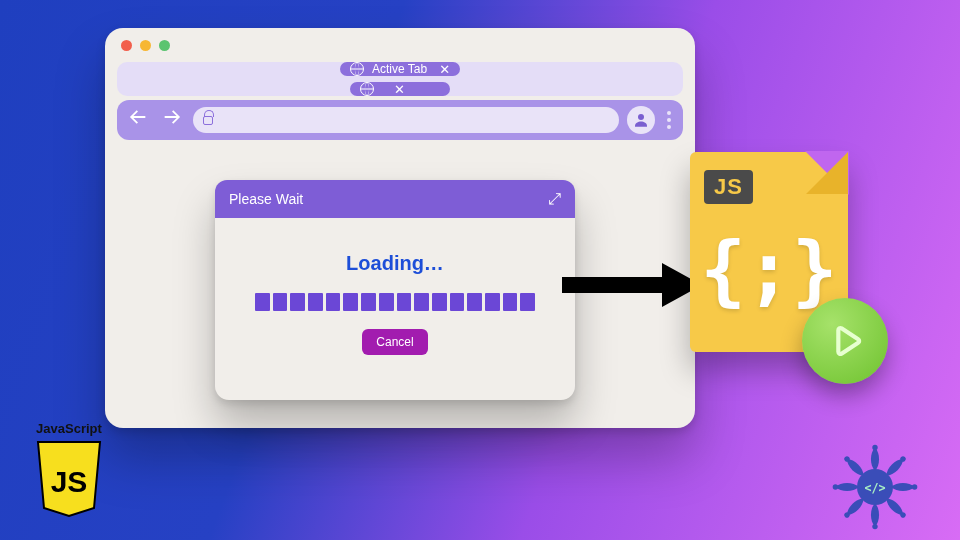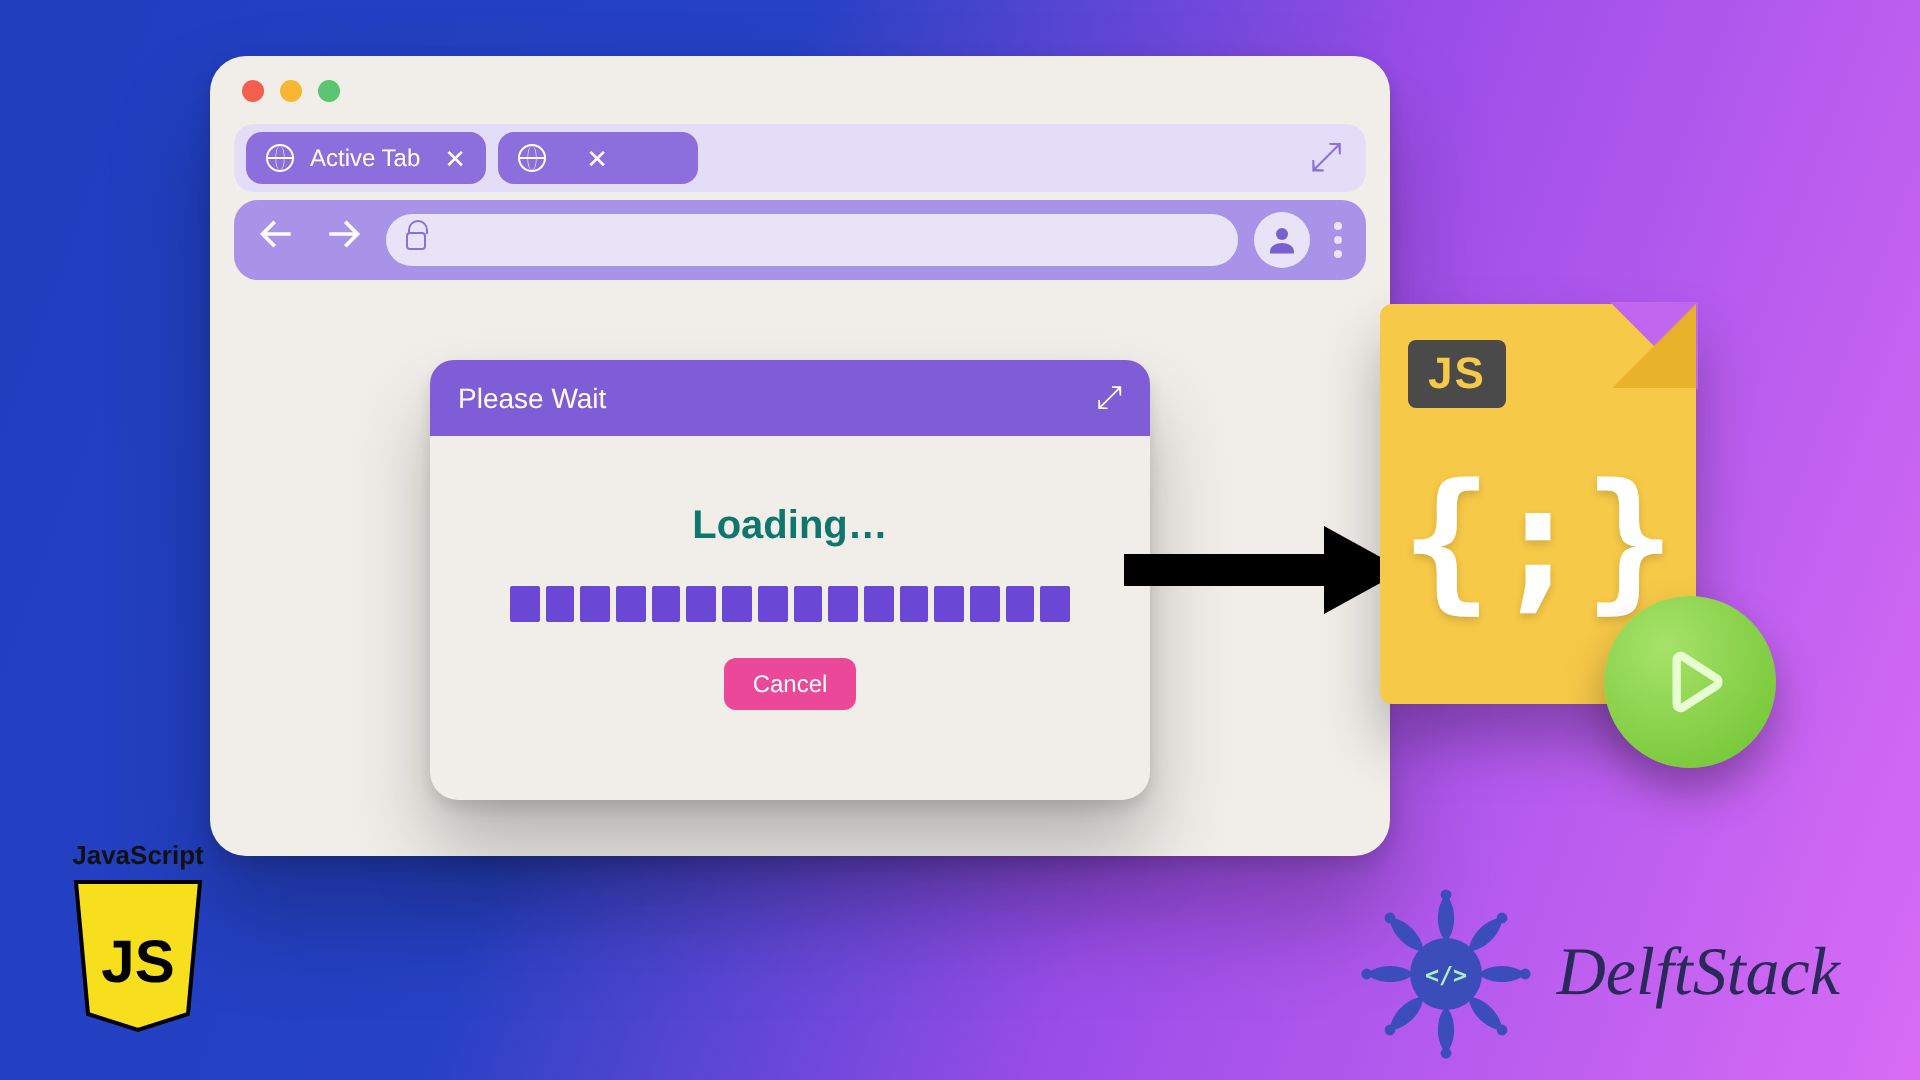--- a/index.html
+++ b/index.html
@@ -42,20 +42,21 @@
   .tab-strip {
     position: absolute;
     left: 12px; right: 12px; top: 34px;
     height: 34px;
     background: #e4ddf7;
     border-radius: 10px;
     display: flex;
     align-items: center;
     padding: 0 6px;
     gap: 6px;
+    flex-direction: column;
   }
   .tab {
     background: #8c6fdc;
     color: #fff;
     height: 26px;
     border-radius: 8px;
     display: flex;
     align-items: center;
     padding: 0 10px;
     gap: 8px;
@@ -155,39 +156,39 @@
     padding: 12px 14px;
     font-weight: 500;
   }
   .dialog-header .expand {
     margin-left: auto; font-size: 16px;
   }
   .loading-text {
     text-align: center;
     font-size: 20px;
     font-weight: 600;
-    color: #0f766e;
+    color: #1d4ed8;
     margin-top: 34px;
   }
   .progress {
     margin: 18px auto 0;
     width: 280px;
     height: 18px;
     display: flex;
     gap: 3px;
   }
   .progress span {
     flex: 1;
     background: #6b47d6;
     border-radius: 1px;
   }
   .cancel-btn {
     display: block;
     margin: 18px auto 0;
-    background: #ec4899;
+    background: #a21caf;
     color: #fff;
     border: none;
     border-radius: 6px;
     padding: 6px 14px;
     font-size: 12px;
     font-weight: 500;
   }
 
   
   .big-arrow {
@@ -421,14 +422,13 @@
         <use href="#petal" transform="rotate(135)"></use>
         <use href="#petal" transform="rotate(180)"></use>
         <use href="#petal" transform="rotate(225)"></use>
         <use href="#petal" transform="rotate(270)"></use>
         <use href="#petal" transform="rotate(315)"></use>
       </g>
       <circle r="20" fill="#3a4db8"></circle>
       <text x="0" y="5" text-anchor="middle" font-family="monospace" font-size="13" fill="#a7efc5" font-weight="bold">&lt;/&gt;</text>
     </g>
   </svg>
-  <div class="delft-text">DelftStack</div>
 </div>
 
 </body></html>

